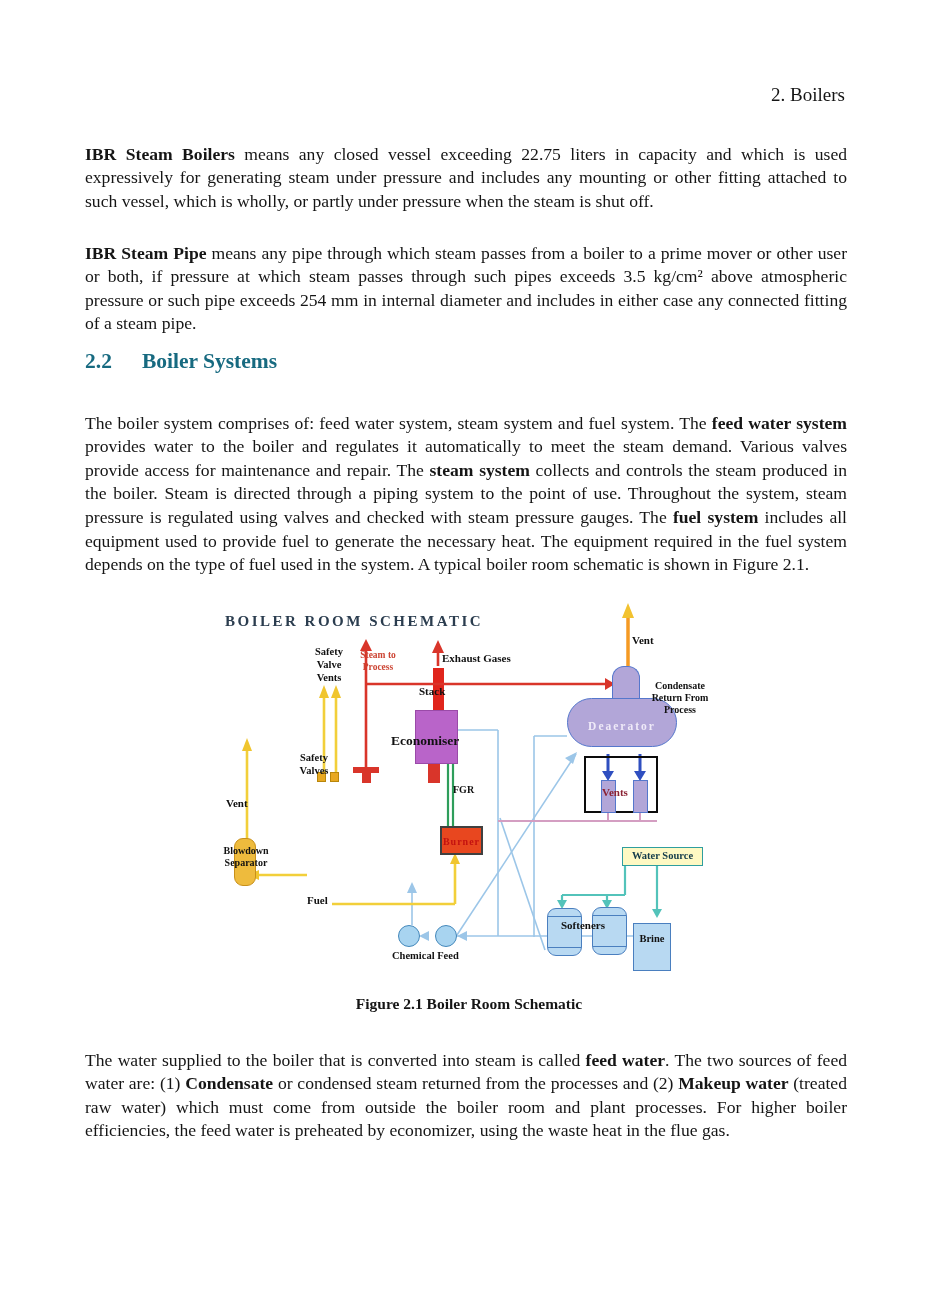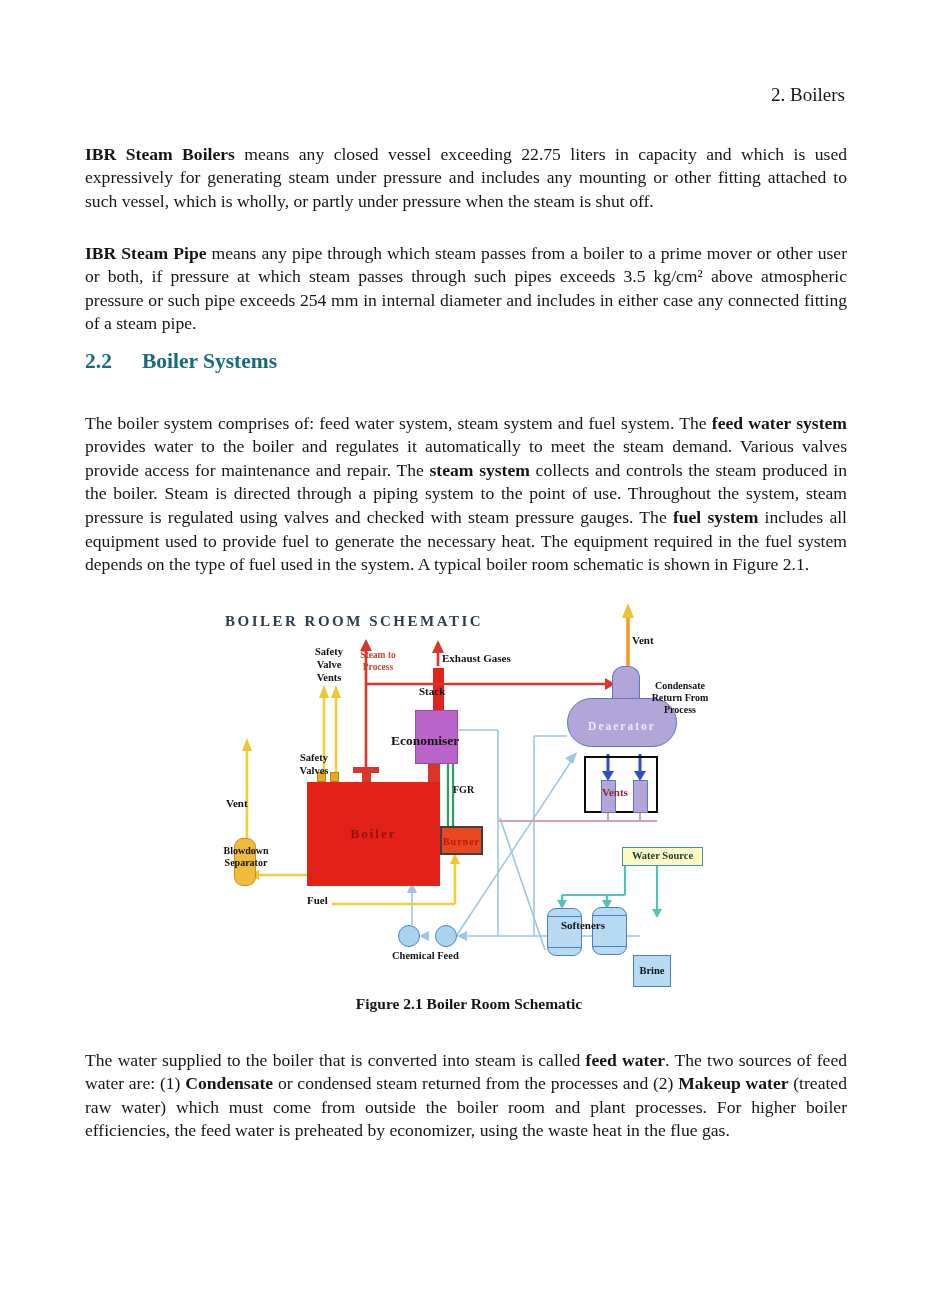--- a/index.html
+++ b/index.html
@@ -130,43 +130,40 @@
         <polygon points="237,55 249,55 243,42"></polygon>
       </g>
     </svg>
 
     <div class="dbox red-fit" style="left:158px;top:169px;width:26px;height:6px;"></div>
     <div class="dbox red-fit" style="left:167px;top:175px;width:9px;height:10px;"></div>
     <div class="dbox gold-sq" style="left:122px;top:174px;width:9px;height:10px;"></div>
     <div class="dbox gold-sq" style="left:135px;top:174px;width:9px;height:10px;"></div>
     <div class="dbox red-fit" style="left:233px;top:166px;width:12px;height:19px;"></div>
 
-    <div class="dbox boiler" style="left:112px;top:184px;width:133px;height:104px;">
-      <div class="lbl boiler-lbl ctr" style="left:0;right:0;top:44px;">Boiler</div>
-    </div>
     <div class="dbox burner" style="left:245px;top:228px;width:43px;height:29px;">
       <div class="lbl burner-lbl ctr" style="left:0;right:0;top:8px;">Burner</div>
     </div>
     <div class="dbox econ" style="left:220px;top:112px;width:43px;height:54px;"></div>
     <div class="dbox sep" style="left:39px;top:240px;width:22px;height:48px;"></div>
 
     <div class="dbox deaer" style="left:417px;top:68px;width:28px;height:36px;border-radius:12px 12px 0 0;border-bottom:none;"></div>
     <div class="dbox deaer" style="left:372px;top:100px;width:110px;height:49px;border-radius:26px;">
       <div class="lbl deaer-lbl ctr" style="left:0;right:0;top:20px;">Deaerator</div>
     </div>
     <div class="dbox pumpbox" style="left:389px;top:158px;width:74px;height:57px;"></div>
     <div class="dbox pump" style="left:406px;top:182px;width:15px;height:33px;"></div>
     <div class="dbox pump" style="left:438px;top:182px;width:15px;height:33px;"></div>
 
     <div class="dbox wsrc" style="left:427px;top:249px;width:81px;height:19px;">
       <div class="lbl ctr" style="left:0;right:0;top:2px;font-size:10.5px;color:#123b4a;">Water Source</div>
     </div>
     <div class="dbox tank soft" style="left:352px;top:310px;width:35px;height:48px;"></div>
     <div class="dbox tank soft" style="left:397px;top:309px;width:35px;height:48px;"></div>
-    <div class="dbox tank" style="left:438px;top:325px;width:38px;height:32px;margin-top:32px;">
+    <div class="dbox tank" style="left:438px;top:325px;width:38px;height:48px;">
       <div class="lbl ctr" style="left:0;right:0;top:9px;font-size:10.5px;">Brine</div>
     </div>
     <div class="dbox circle" style="left:203px;top:327px;width:22px;height:22px;"></div>
     <div class="dbox circle" style="left:240px;top:327px;width:22px;height:22px;"></div>
 
     <div class="lbl d-title" style="left:30px;top:14px;">BOILER ROOM SCHEMATIC</div>
     <div class="lbl ctr" style="left:108px;top:48px;width:52px;font-size:10.5px;">Safety
 Valve
 Vents</div>
     <div class="lbl ctr" style="left:156px;top:52px;width:54px;font-size:9.5px;color:#cc4433;">Steam to

